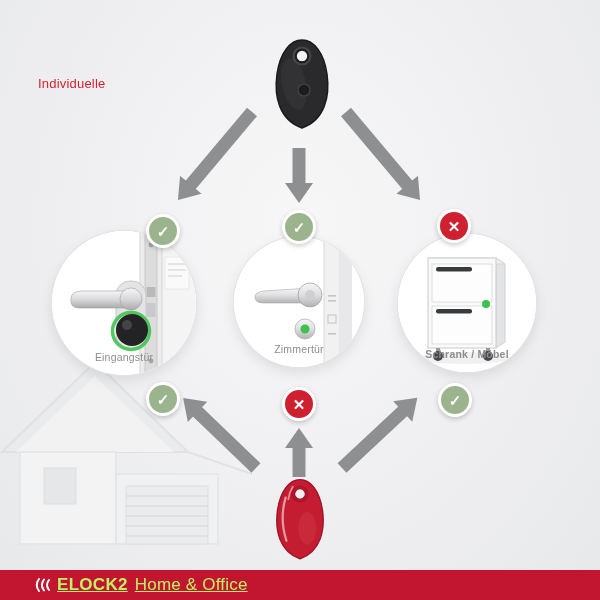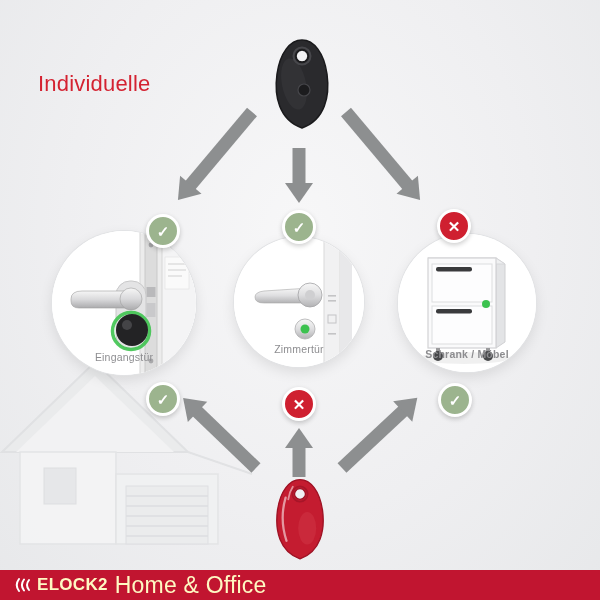--- a/index.html
+++ b/index.html
@@ -6,21 +6,21 @@
   body{font-family:"Liberation Sans", sans-serif;}
   .stage{
     position:relative;width:600px;height:600px;overflow:hidden;
     background:radial-gradient(ellipse at 50% 38%, #f7f7f8 0%, #efeff1 55%, #e7e8ea 100%);
   }
   svg{display:block;}
   .layer{position:absolute;left:0;top:0;}
   
   .title{
     position:absolute;left:38px;top:70px;
-    color:#d42231;font-size:22px;line-height:27px;font-weight:500;
+    color:#d42231;font-size:13px;line-height:27px;font-weight:500;
     letter-spacing:.2px;
   }
   
   .pcircle{
     position:absolute;border-radius:50%;background:#ffffff;overflow:hidden;
     box-shadow:0 0 0 1px #e2e3e5, 0 5px 14px rgba(0,0,0,.10);
   }
   .pcircle .plabel{
     position:absolute;left:0;right:0;bottom:12px;text-align:center;
     font-size:10.5px;color:#8d8d90;letter-spacing:.2px;
@@ -34,26 +34,26 @@
     border:3px solid #ffffff;box-shadow:0 2px 5px rgba(0,0,0,.20);
     display:flex;align-items:center;justify-content:center;
     color:#ffffff;font-size:15px;font-weight:bold;line-height:1;
     z-index:6;
   }
   .badge.allowed{background:#9cb48e;}
   .badge.denied{background:#cf2030;}
   
   .footer{
     position:absolute;left:0;bottom:0;width:600px;height:30px;
-    background:#c11530;display:flex;align-items:center;padding-left:14px;
-    box-sizing:border-box;color:#fef9c3;z-index:8;
+    background:#c11530;display:flex;align-items:center;padding-left:34px;
+    box-sizing:border-box;color:#bef264;z-index:8;text-decoration:underline;
   }
   .footer .waves{margin-right:5px;}
   .footer .brand{font-weight:bold;font-size:17px;letter-spacing:.3px;margin-right:7px;}
-  .footer .suffix{font-size:23px;font-weight:400;letter-spacing:.2px;}
+  .footer .suffix{font-size:17px;font-weight:400;letter-spacing:.2px;}
   .fob{position:absolute;z-index:5;}
   .arrows{z-index:3;}
   .housebg{z-index:1;opacity:.9;}
   .pcircle{z-index:4;}
 </style>
 </head>
 <body>
 
 <div class="stage">
 

